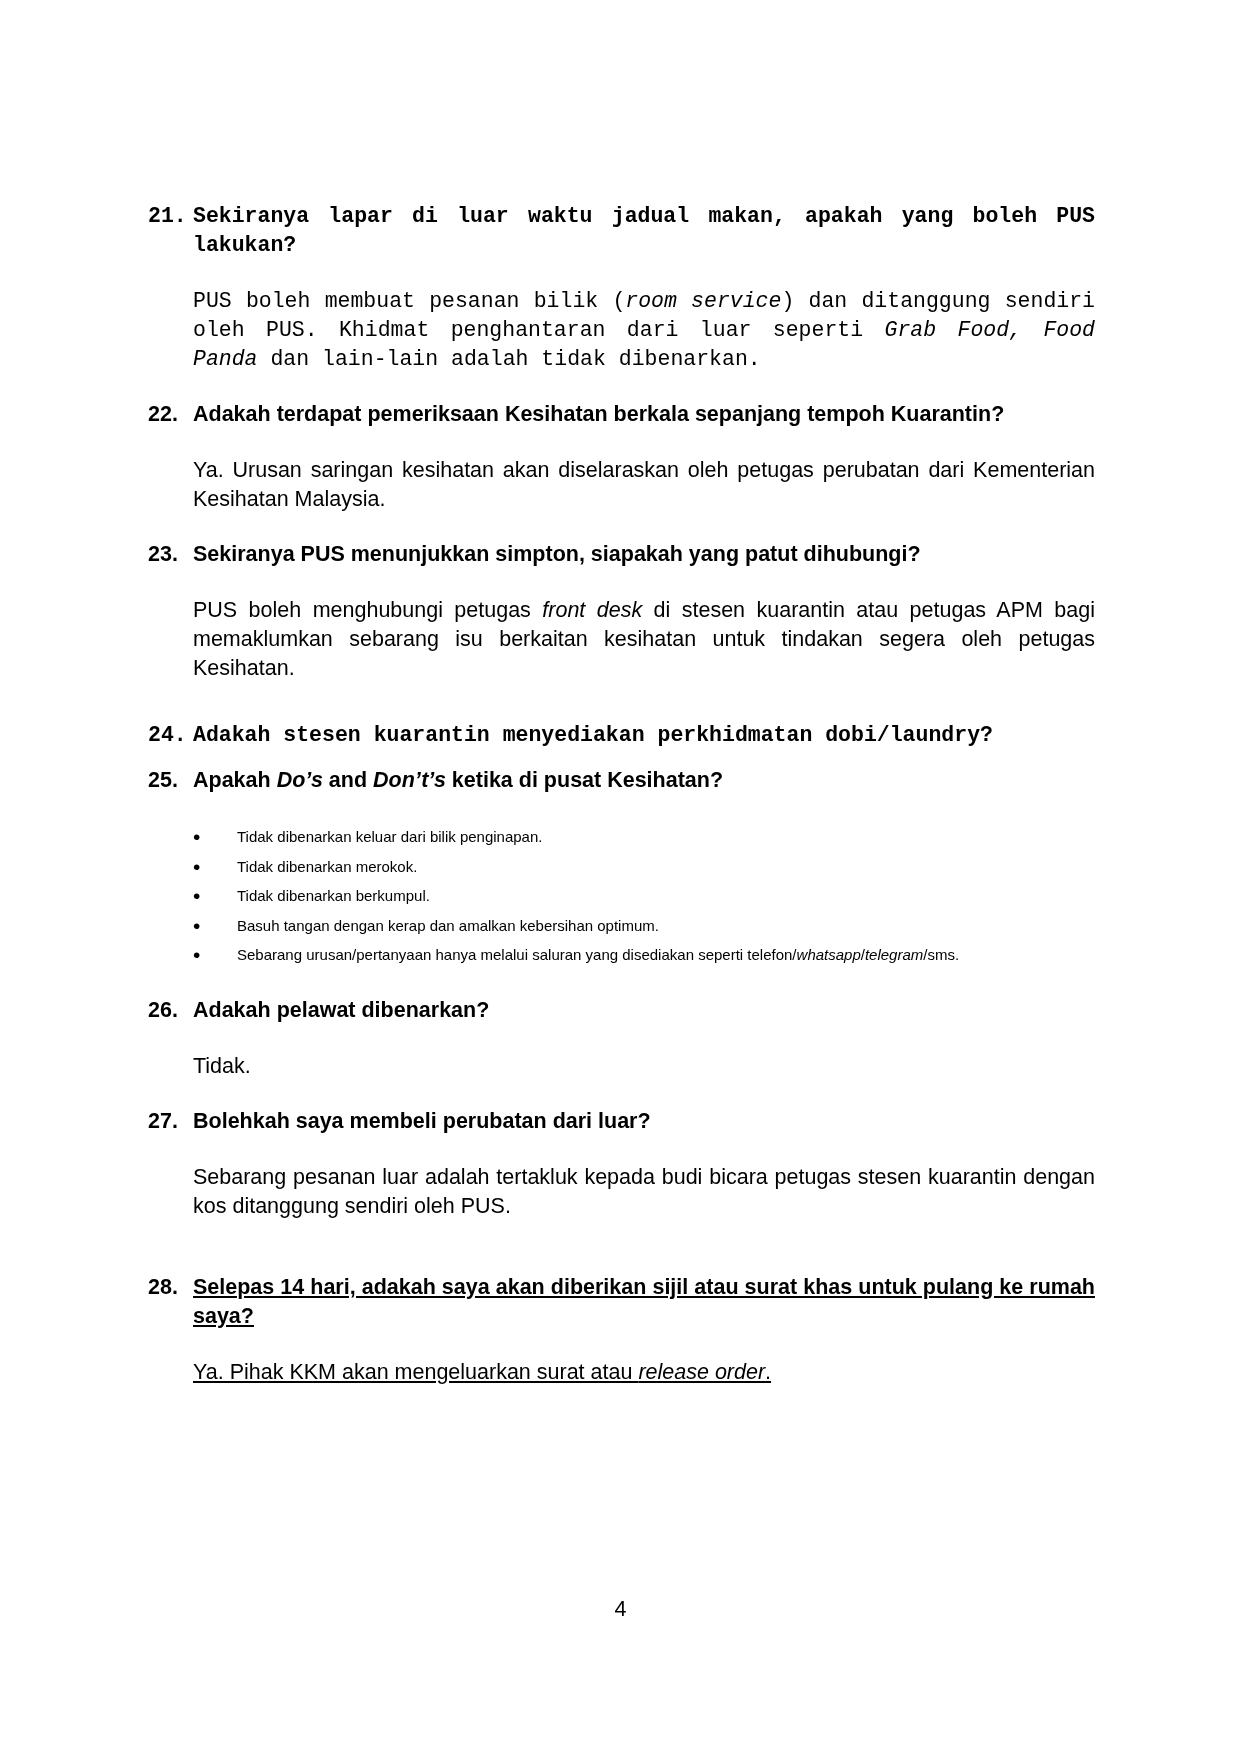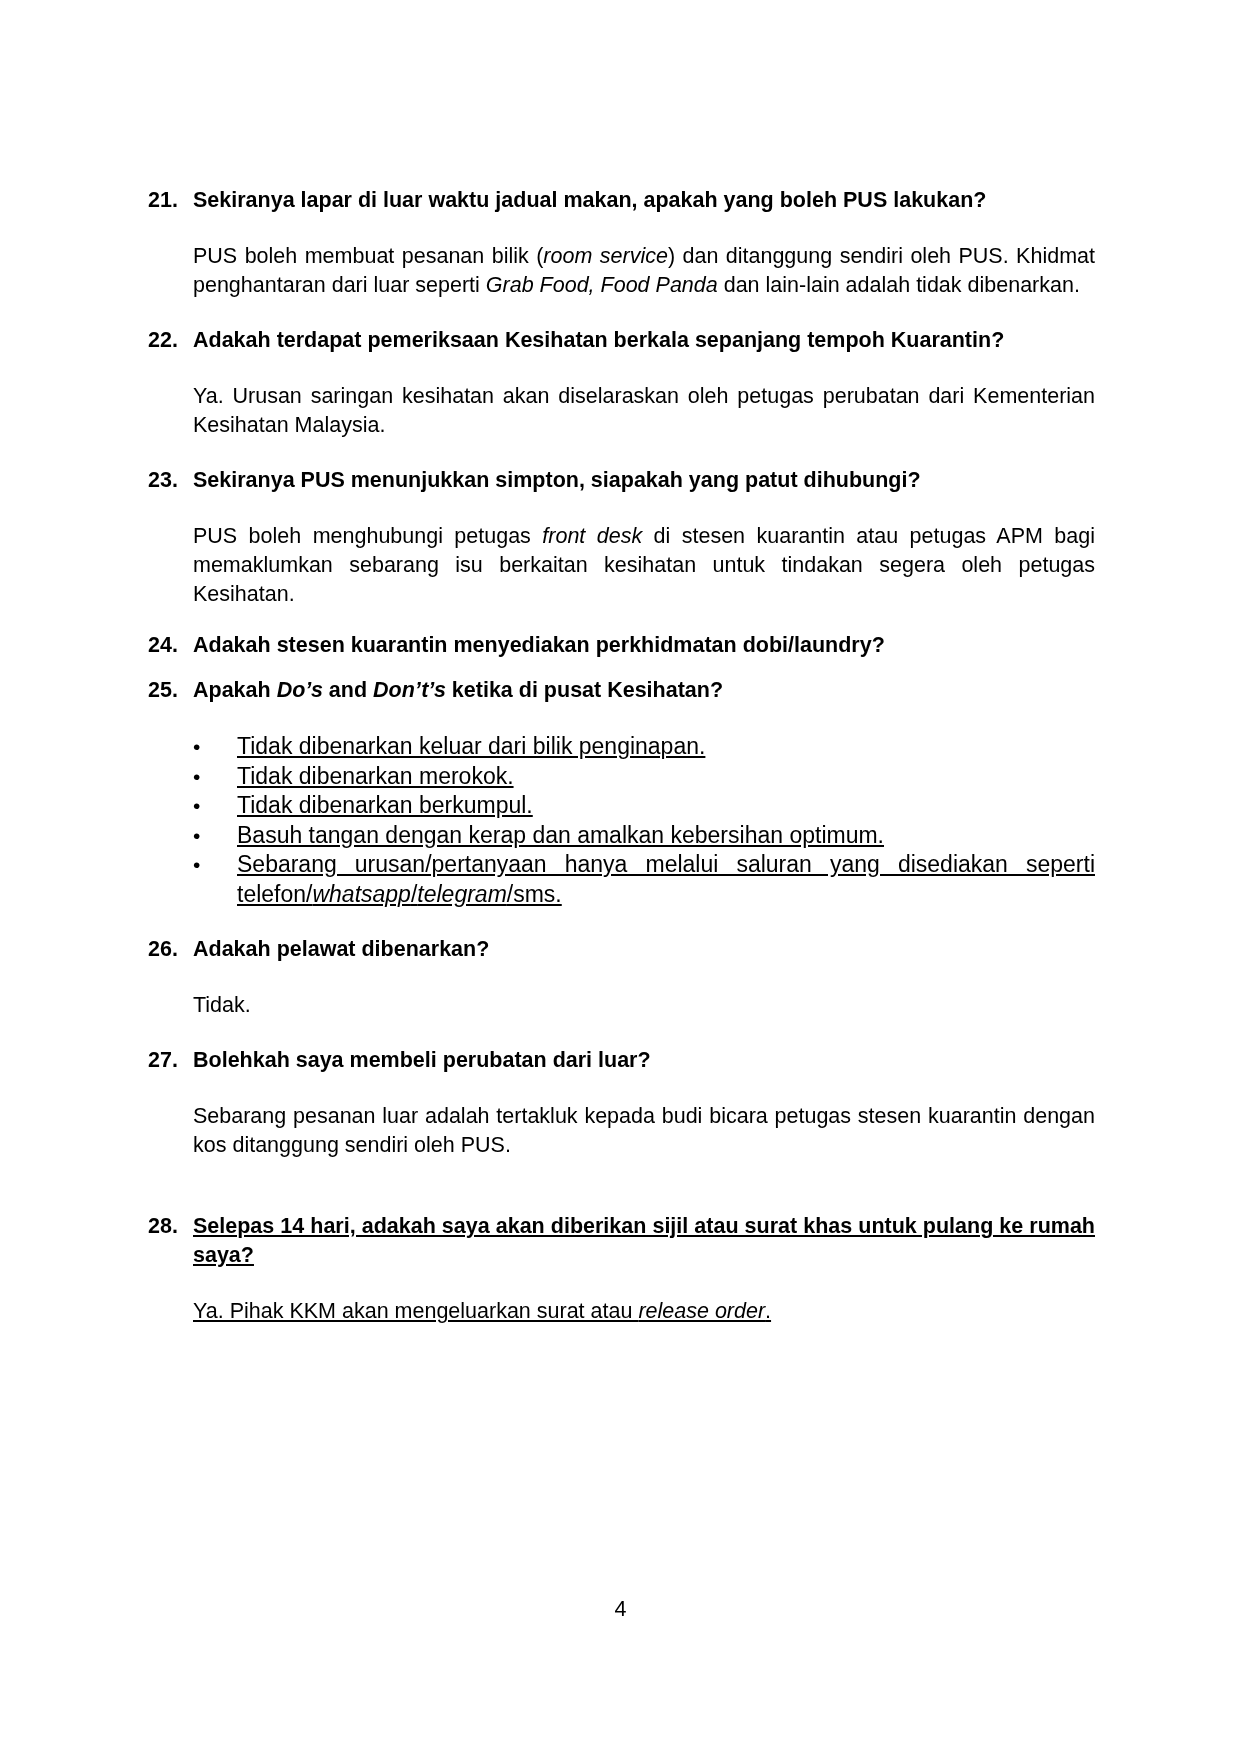--- a/index.html
+++ b/index.html
@@ -14,38 +14,37 @@
     font-size: 21.5px; line-height: 29px; text-align: justify;
   }
   .q .num { position: absolute; left: 0; top: 0; }
   .a {
     padding-left: 45px; font-size: 21.5px; line-height: 29px;
     text-align: justify; margin-top: 27px;
   }
   .i { font-style: italic; }
   ul.bullets { list-style: none; margin: 27px 0 0 0; padding: 0 0 0 45px; }
   ul.bullets li {
-    position: relative; padding-left: 44px; font-size: 23px; line-height: 29.5px;
+    position: relative; padding-left: 44px; font-size: 15px; line-height: 29.5px;
     text-align: justify;
-    text-decoration: underline;
   }
   ul.bullets li::before {
     content: "\2022"; position: absolute; left: 0; top: 0; font-size: 21px;
   }
   .pagenum {
     position: absolute; left: 0; width: 1241px; top: 1597px; text-align: center;
     font-size: 21.5px;
   }
 </style>
 </head>
 <body>
 
 <div class="page">
 
-  <div class="qa" style="margin-top:0;">
+  <div class="qa" style="margin-top:16px;font-family:Liberation Mono, monospace;">
     <div class="q">
       <span class="num">21.</span>
       <span>Sekiranya lapar di luar waktu jadual makan, apakah yang boleh PUS lakukan?</span>
     </div>
     <div class="a">
       <span>PUS boleh membuat pesanan bilik (</span><span class="i">room service</span><span>) dan ditanggung sendiri oleh PUS. Khidmat penghantaran dari luar seperti </span><span class="i">Grab Food, Food Panda</span><span> dan lain-lain adalah tidak dibenarkan.</span>
     </div>
   </div>
 
   <div class="qa" style="margin-top:26px;">
@@ -59,21 +58,21 @@
   <div class="qa" style="margin-top:26px;">
     <div class="q">
       <span class="num">23.</span>
       <span>Sekiranya PUS menunjukkan simpton, siapakah yang patut dihubungi?</span>
     </div>
     <div class="a">
       <span>PUS boleh menghubungi petugas </span><span class="i">front desk</span><span> di stesen kuarantin atau petugas APM  bagi memaklumkan sebarang isu berkaitan kesihatan untuk tindakan segera oleh petugas Kesihatan.</span>
     </div>
   </div>
 
-  <div class="qa" style="margin-top:22px;">
+  <div class="qa" style="margin-top:38px;font-family:Liberation Mono, monospace;">
     <div class="q">
       <span class="num">24.</span>
       <span>Adakah stesen kuarantin menyediakan perkhidmatan dobi/laundry?</span>
     </div>
   </div>
 
   <div class="qa" style="margin-top:16px;">
     <div class="q">
       <span class="num">25.</span>
       <span>Apakah </span><span class="i">Do’s</span><span> and </span><span class="i">Don’t’s</span><span> ketika di pusat Kesihatan?</span>

